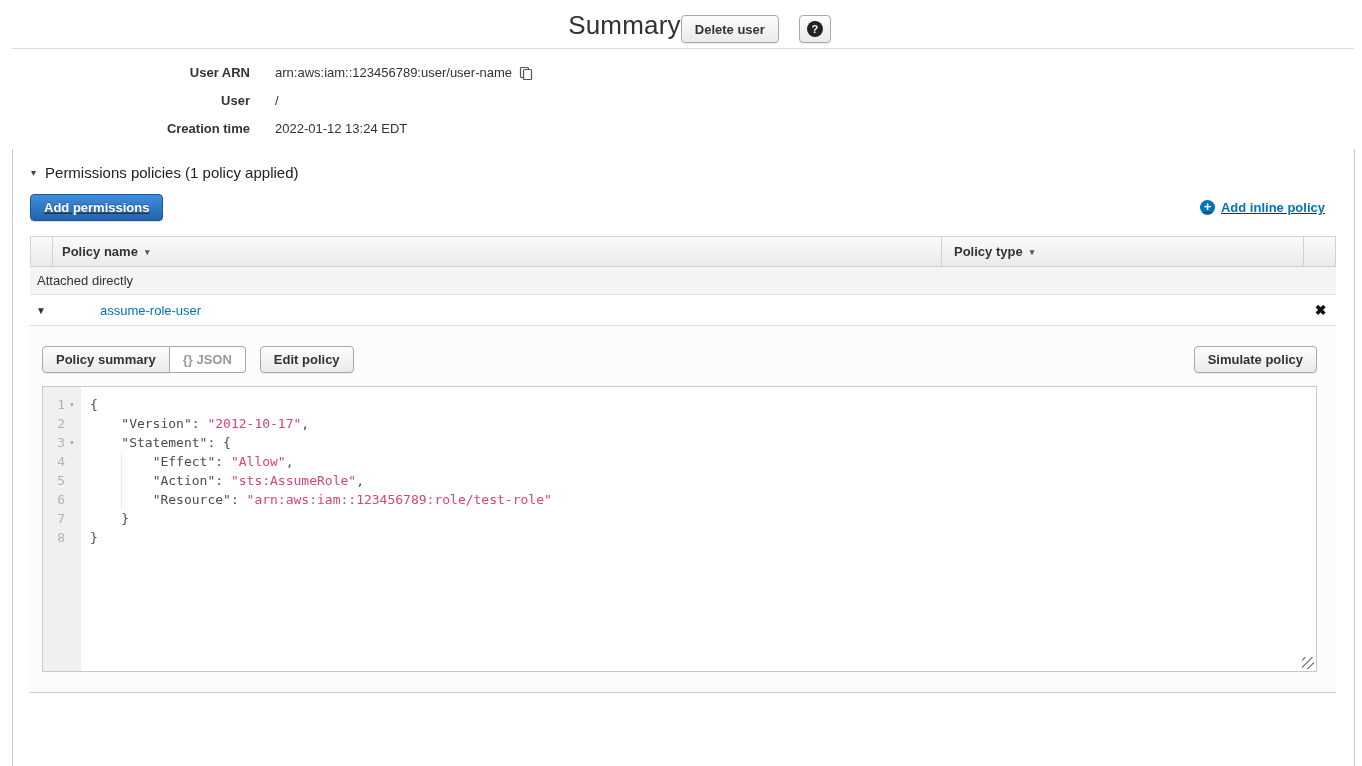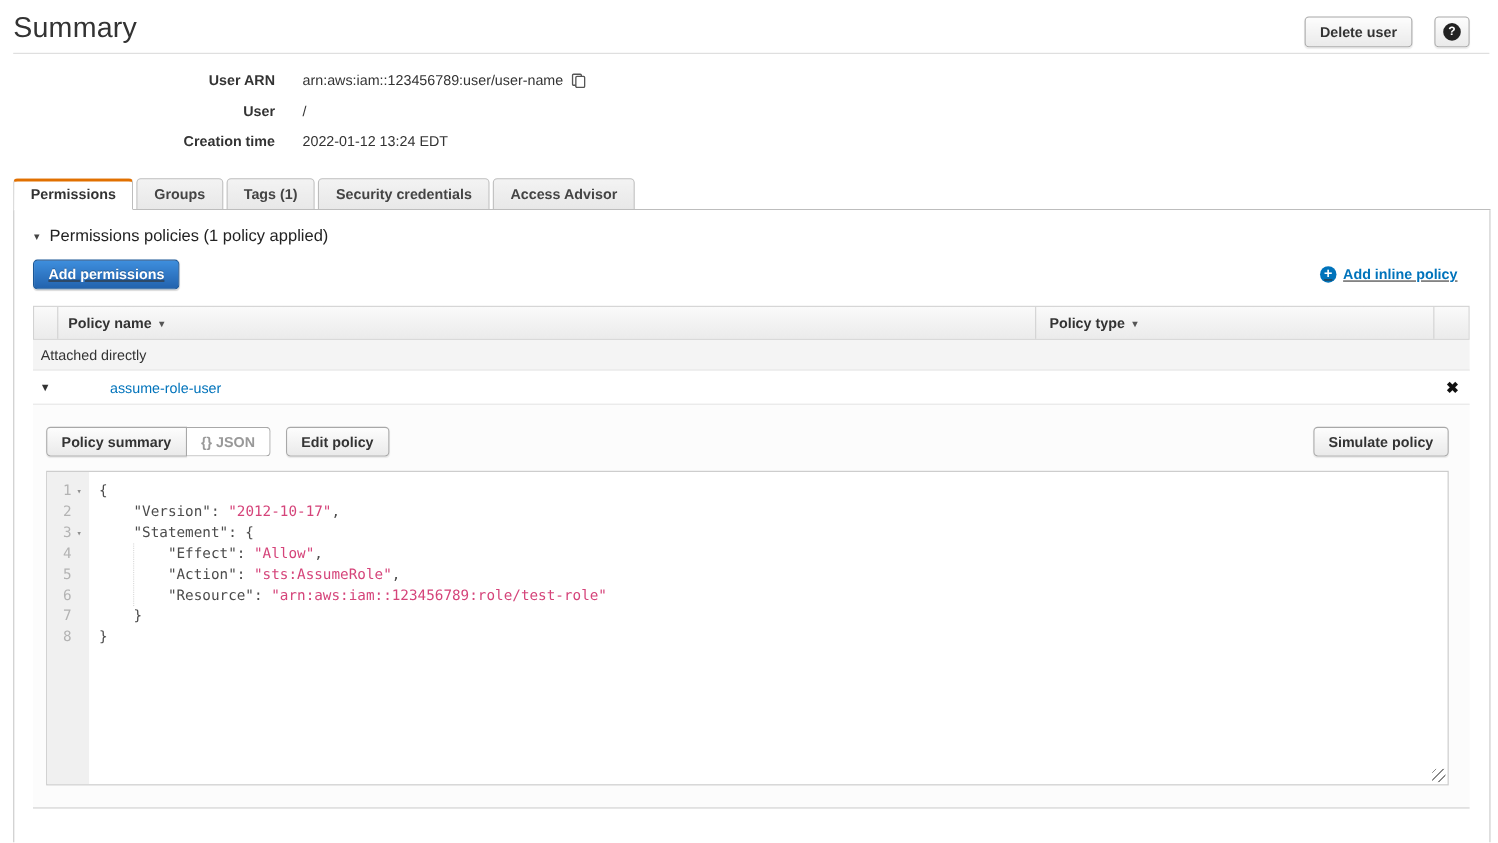--- a/index.html
+++ b/index.html
@@ -4,21 +4,21 @@
 <style>
   * { margin:0; padding:0; box-sizing:border-box; }
   html,body { background:#fff; }
   body {
     width:1362px; height:766px; overflow:hidden;
     font-family:"Liberation Sans", sans-serif; font-size:13px; color:#333;
   }
   .page { width:1362px; height:766px; display:flex; flex-direction:column; }
 
   
-  .page-header { display:flex; justify-content:space-between; align-items:flex-start; padding:10px 26px 0 12px; height:48px; }
+  .page-header { display:flex; justify-content:center; align-items:flex-start; padding:10px 10px 0 12px; height:48px;margin-left:35px; }
   .page-title { font-size:26px; font-weight:400; color:#333; letter-spacing:0.2px; }
   .hdr-actions { display:flex; gap:20px; margin-top:5px; }
   .btn {
     display:inline-flex; align-items:center; justify-content:center;
     padding:5px 13px; border:1px solid #a8a8a8; border-radius:4px;
     background:linear-gradient(#fdfdfd,#eaeaea); font-weight:bold; font-size:13px; color:#333;
     box-shadow:0 1px 1px rgba(0,0,0,.08); cursor:pointer; white-space:nowrap;
   }
   .btn-help { padding:5px 7px; }
   .help-circle {
@@ -147,27 +147,20 @@
         </div>
     </div>
     <div class="meta-row">
       <div class="meta-label">Creation time</div>
       <div class="meta-value">
           <span>2022-01-12 13:24 EDT</span>
         </div>
     </div>
   </div>
 
-  <div class="tabs">
-    <div class="tab active">Permissions</div>
-    <div class="tab">Groups</div>
-    <div class="tab">Tags (1)</div>
-    <div class="tab">Security credentials</div>
-    <div class="tab">Access Advisor</div>
-  </div>
 
   <div class="panel">
 
     <div class="section-head">
       <span class="caret">▾</span>
       <span>Permissions policies (1 policy applied)</span>
     </div>
 
     <div class="actions-row">
       <button class="btn btn-primary">Add permissions</button>

